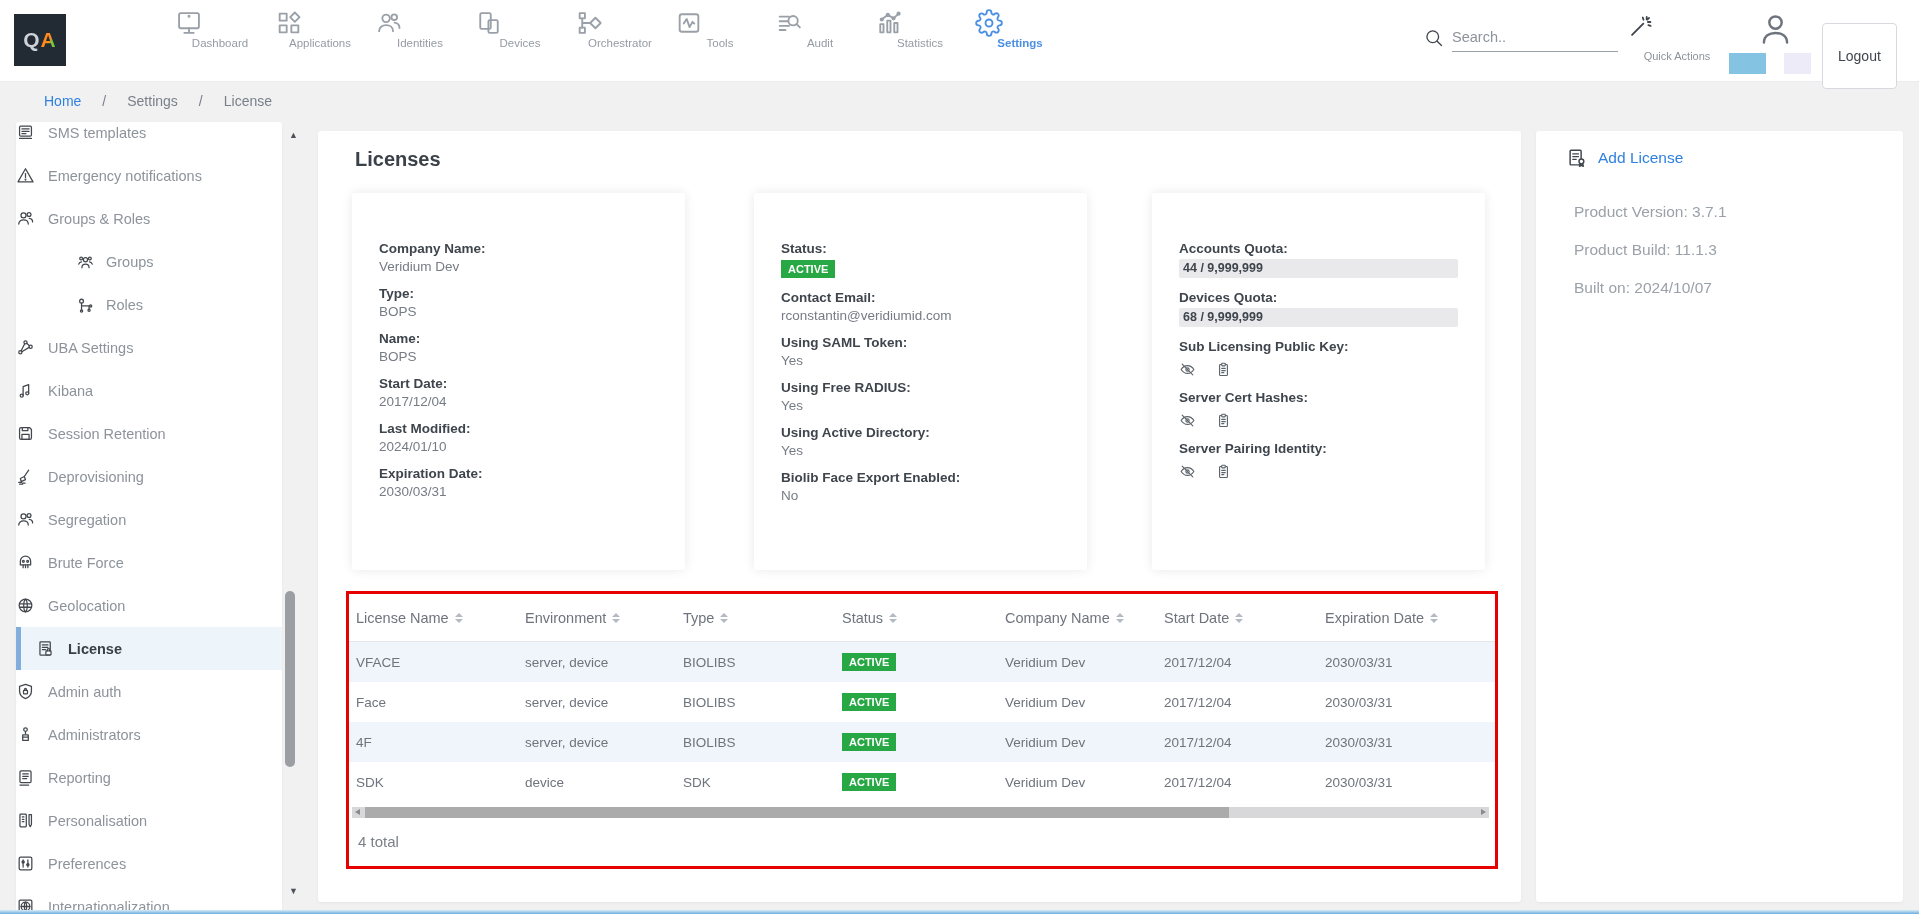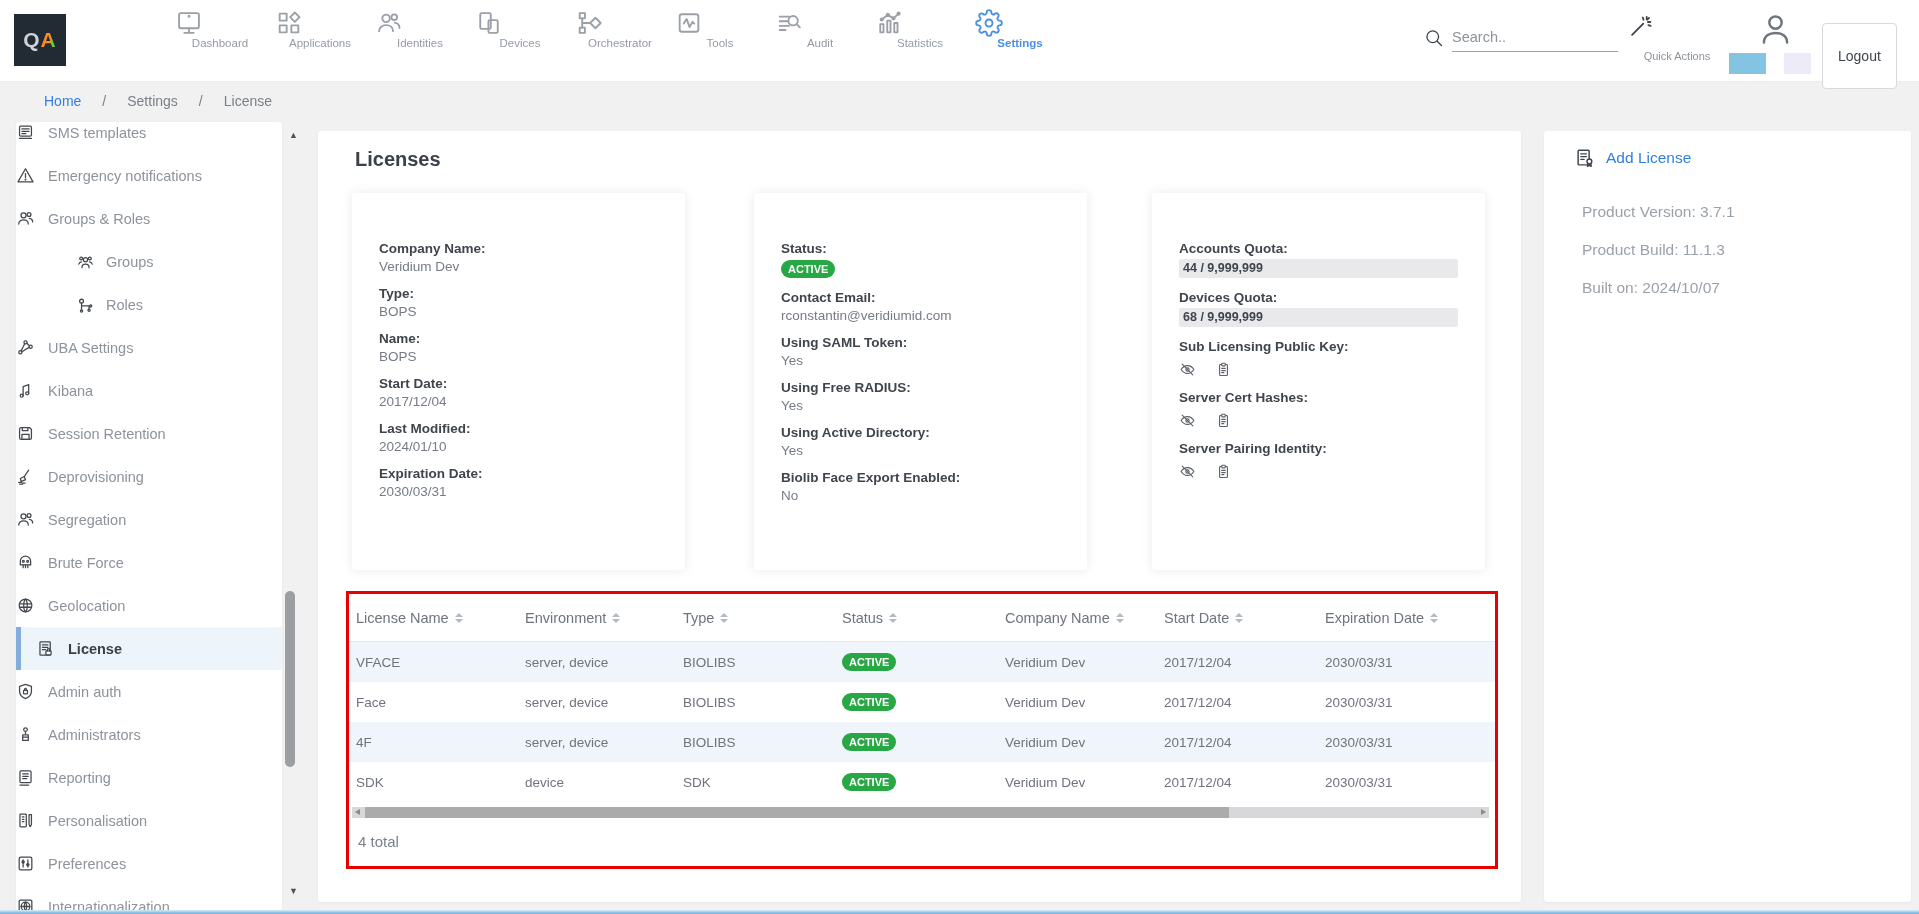--- a/index.html
+++ b/index.html
@@ -51,21 +51,21 @@
   .vthumb { position:absolute; left:285px; top:591px; width:10px; height:176px; background:#9b9ea3; border-radius:5px; cursor:pointer; }
 
   
   .main-card { position:absolute; left:318px; top:131px; width:1203px; height:771px; background:#fff; border-radius:3px; box-shadow:0 1px 3px rgba(0,0,0,.05); }
   .main-title { position:absolute; left:37px; top:17px; font-size:20px; font-weight:bold; color:#3b4148; }
   .info-card { position:absolute; top:62px; width:333px; height:377px; background:#fff; border-radius:3px; box-shadow:0 0 12px rgba(0,0,0,.09); padding:48px 27px 14px 27px; }
   .info-card.c0 { left:34px; } .info-card.c1 { left:436px; } .info-card.c2 { left:834px; }
   .field { margin-bottom:12px; }
   .f-label { font-size:13.5px; font-weight:bold; color:#3f454d; margin-bottom:3px; }
   .f-value { font-size:13.5px; color:#767c85; }
-  .badge { display:inline-block; background:#28a745; color:#fff; font-size:11px; font-weight:bold; padding:3px 7px; border-radius:9px; }
+  .badge { display:inline-block; background:#28a745; color:#fff; font-size:11px; font-weight:bold; padding:3px 7px; border-radius:0; }
   .quota-bar { height:19px; line-height:19px; background:#e9e9ec; border-radius:2px; font-size:12.5px; font-weight:bold; color:#3f454d; padding-left:4px; margin-top:2px; }
   .secret-icons { display:flex; gap:19px; margin-top:7px; color:#5c6269; }
   .secret-icons .sic { width:17px; height:17px; cursor:pointer; }
   .secret-icons .sic svg { width:17px; height:17px; }
 
   
   .table-wrap { position:absolute; left:28px; top:460px; width:1152px; height:278px; border:3px solid #e60000; background:#fff; }
   .thead, .trow { display:grid; grid-template-columns:169px 158px 159px 163px 159px 161px auto; align-items:center; }
   .thead { height:48px; border-bottom:1px solid #e4e6e9; }
   .th { display:flex; align-items:center; gap:6px; padding-left:7px; font-size:14.5px; color:#6e747d; cursor:pointer; }
@@ -77,21 +77,21 @@
   .trow.alt { background:#eff5fa; }
   .td { padding-left:7px; }
   .hscroll { position:relative; margin:5px 6px 0 3px; height:11px; background:#d8d8da; }
   .hthumb { position:absolute; left:13px; top:0; height:11px; width:76%; background:#ababab; cursor:pointer; }
   .harrow { position:absolute; top:2px; width:0; height:0; border-top:3.5px solid transparent; border-bottom:3.5px solid transparent; cursor:pointer; }
   .harrow.left { left:3px; border-right:5px solid #8a8a8a; }
   .harrow.right { right:3px; border-left:5px solid #8a8a8a; }
   .total-label { margin:15px 0 0 9px; font-size:15px; color:#7a8089; }
 
   
-  .right-card { position:absolute; left:1536px; top:131px; width:367px; height:771px; background:#fff; border-radius:3px; box-shadow:0 1px 3px rgba(0,0,0,.05);margin-left:8px; }
+  .right-card { position:absolute; left:1536px; top:131px; width:367px; height:771px; background:#fff; border-radius:3px; box-shadow:0 1px 3px rgba(0,0,0,.05); }
   .add-license { position:absolute; left:30px; top:16px; display:flex; align-items:center; gap:10px; cursor:pointer; }
   .add-license .aicon { width:22px; height:22px; color:#3f454d; }
   .add-license .aicon svg { width:22px; height:22px; }
   .add-license .alabel { font-size:15.5px; color:#2f80e0; }
   .product-info { position:absolute; left:38px; top:72px; }
   .product-info .pline { font-size:15.5px; color:#9ba1a9; margin-bottom:20px; }
 
   .bottom-strip { position:absolute; left:0; bottom:0; width:1919px; height:4px; background:linear-gradient(to bottom,#d7ebf7,#6badde); }
 </style>
 </head>

